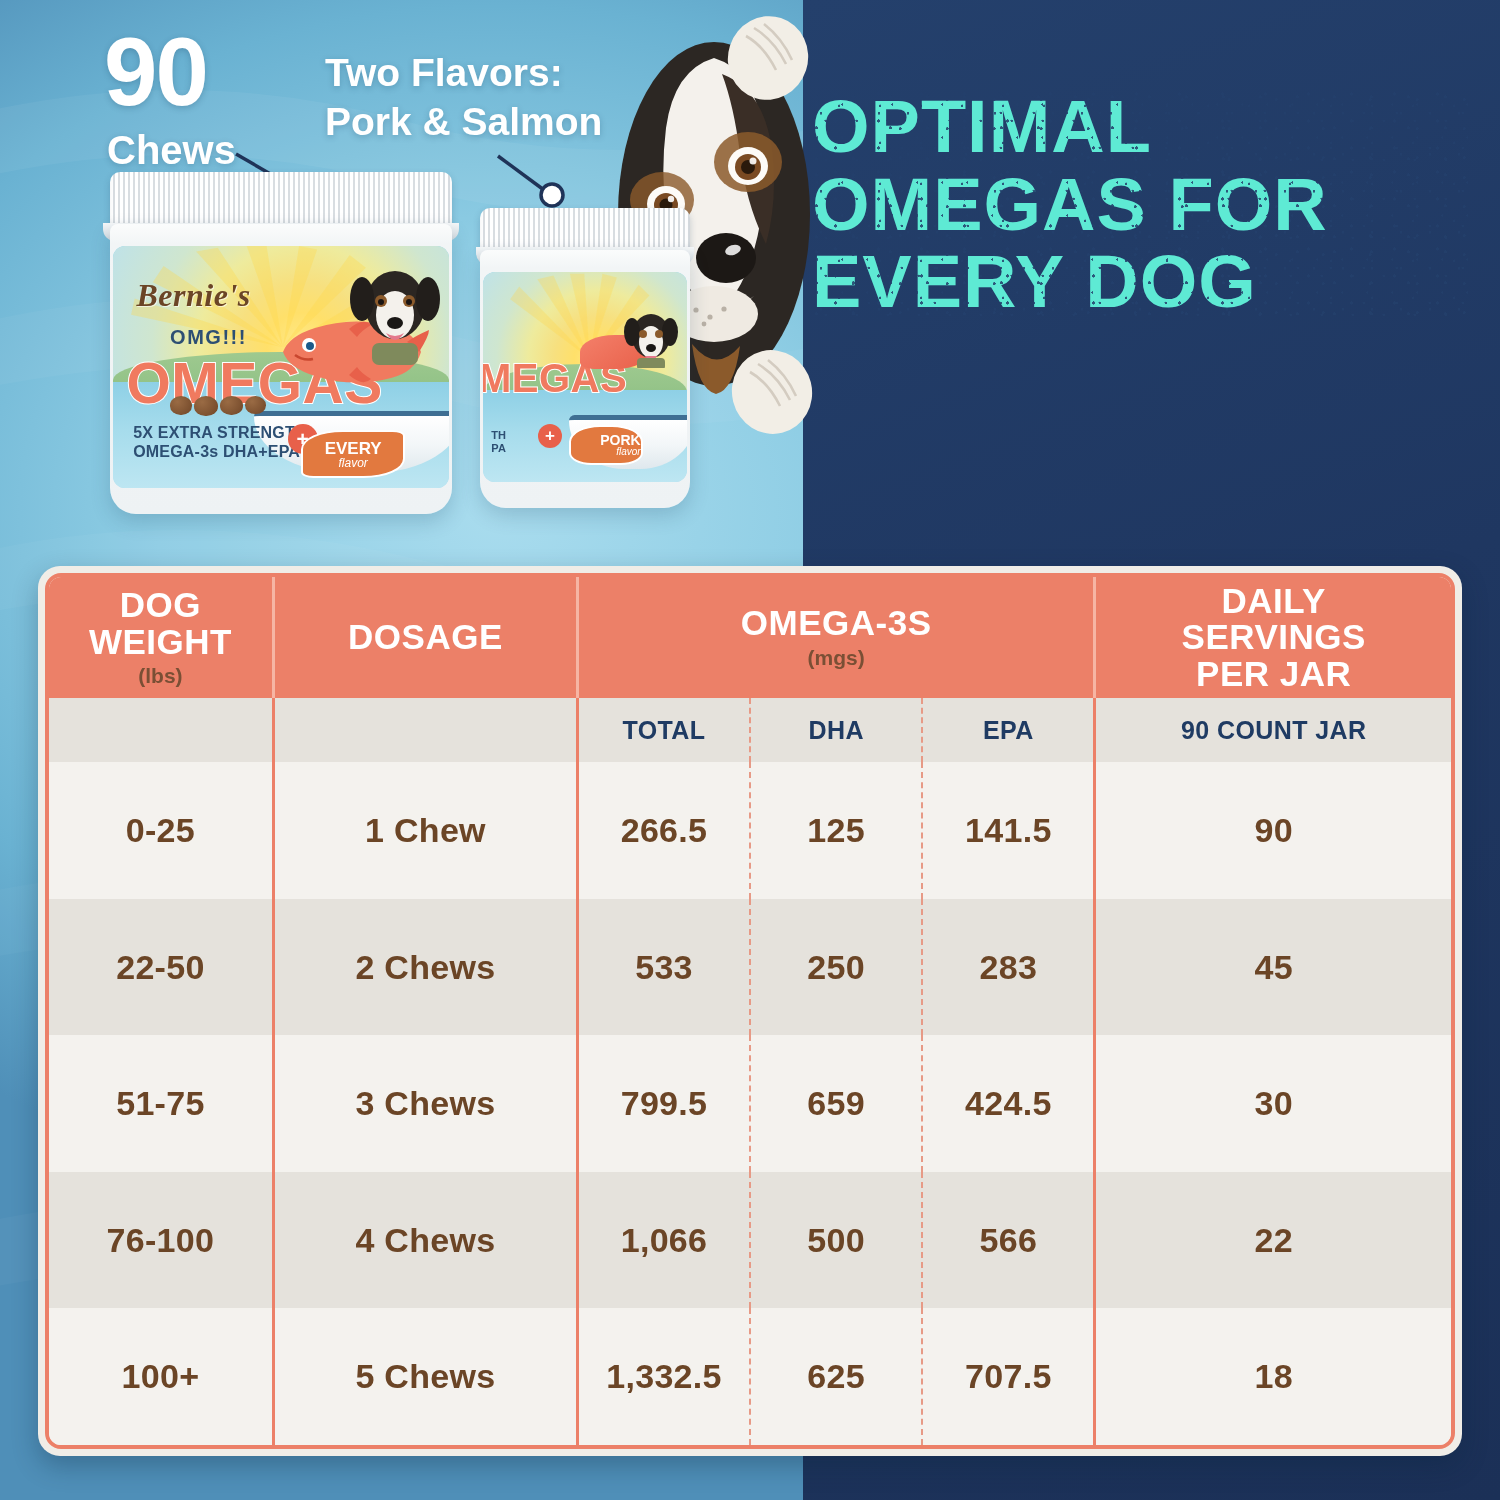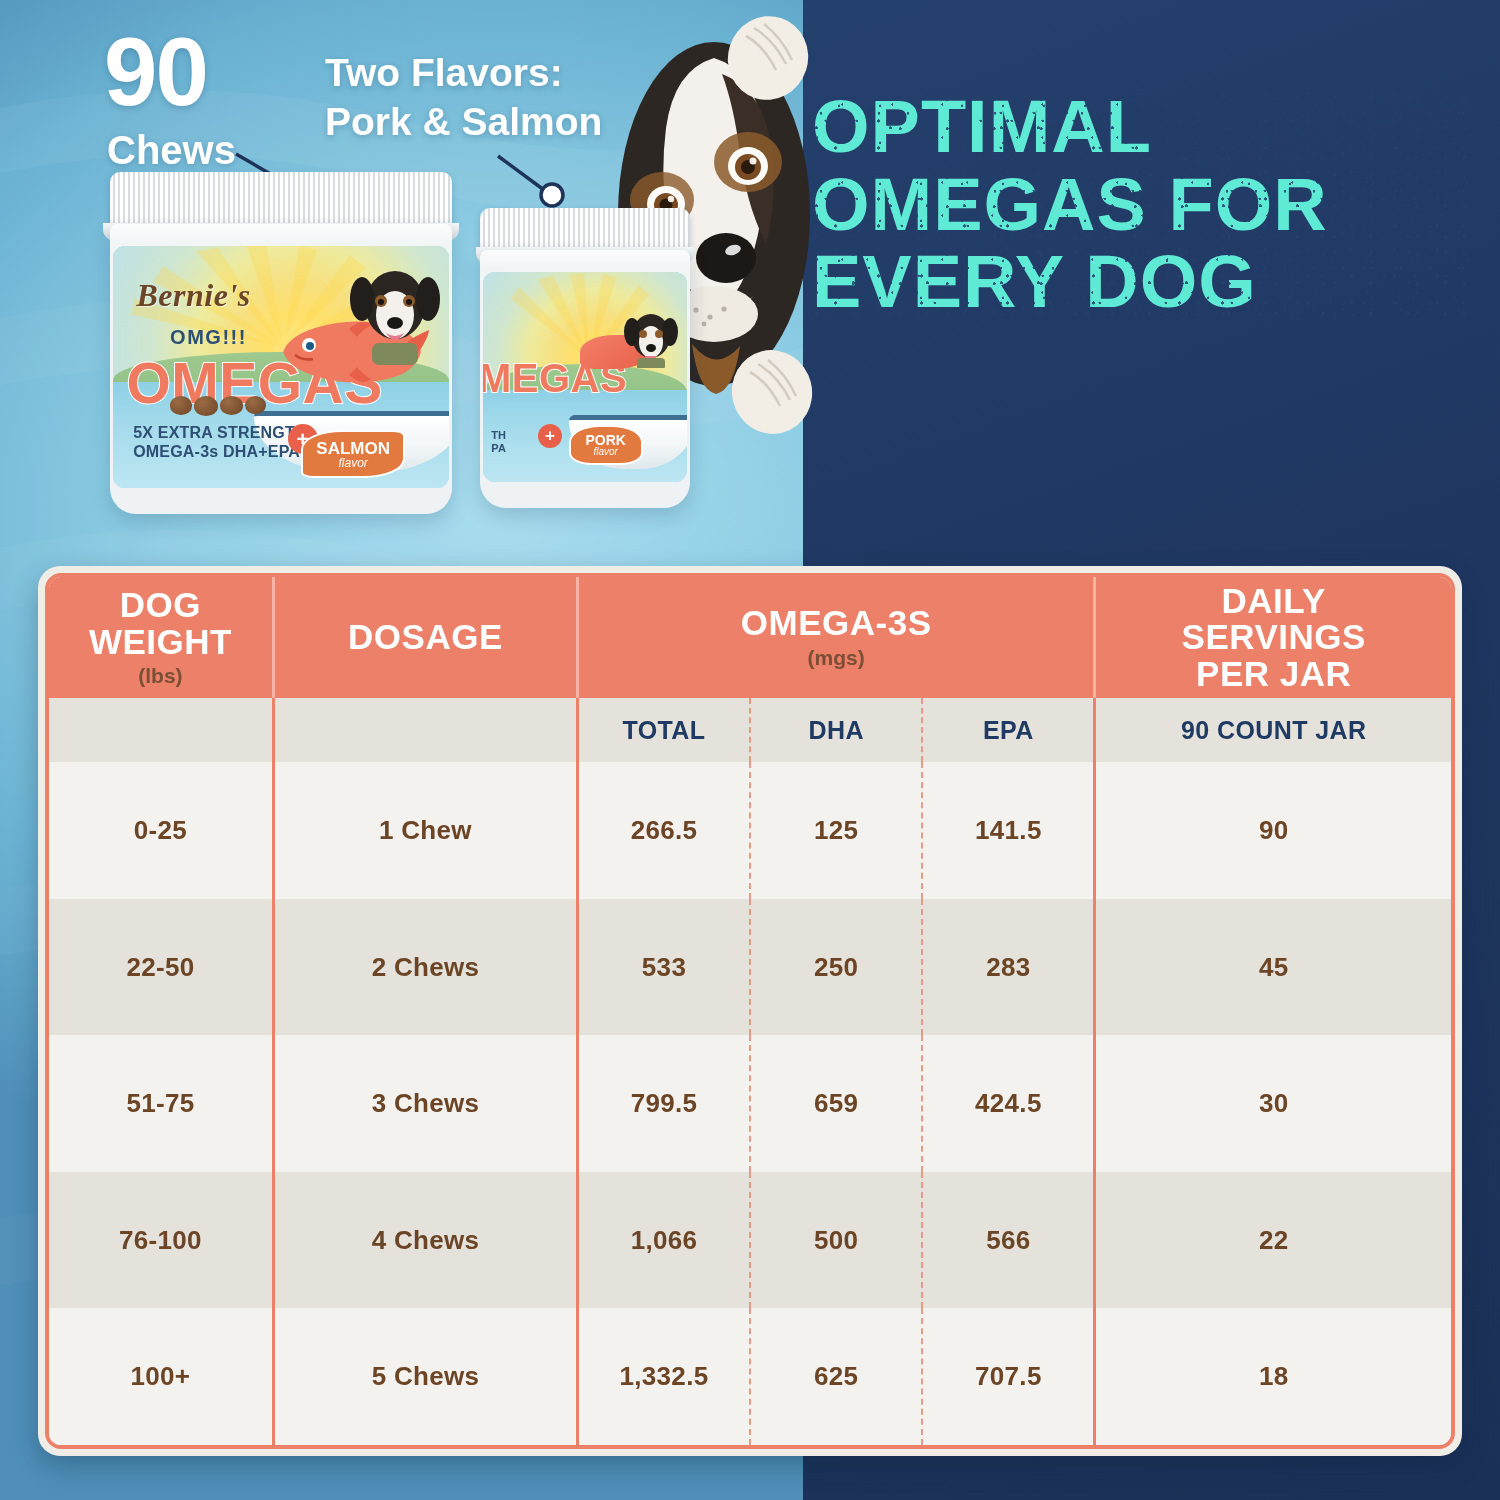--- a/index.html
+++ b/index.html
@@ -104,21 +104,21 @@
     position:absolute; left:6%; bottom:11%; font-weight:bold; color:#2d4f73;
     line-height:1.17; letter-spacing:.2px;
   }
   .flavor-badge {
     position:absolute; font-weight:bold; color:#fff; text-align:center;
     background:#e2793f; border:2px solid #fff; line-height:1;
     display:flex; flex-direction:column; align-items:center; justify-content:center;
   }
   .flavor-badge span.sub { font-weight:normal; font-style:italic; }
   .fb-salmon { border-radius:40% 12% 40% 12%; }
-  .fb-pork   { border-radius:42% 42% 30% 30%; }
+  .fb-pork   { border-radius:42% 42% 30% 30%;align-items:flex-end; }
   .plus-badge {
     position:absolute; border-radius:50%; background:#e8604a; color:#fff;
     display:flex; align-items:center; justify-content:center; font-weight:bold;
   }
   .fish {
     position:absolute; border-radius:50% 20% 50% 20%;
     background:linear-gradient(145deg,#f4806a,#e8604a);
   }
   .dog-sm { position:absolute; }
 
@@ -169,21 +169,21 @@
 
   td.sub {
     background:#e5e2dc; color:#1f3b63; font-weight:bold; font-size:25px;
     text-align:center; letter-spacing:.4px; height:64px;
   }
   td.sub.solid-r { border-right:3px solid #ec8068; }
   td.sub.dash-r  { border-right:2px dashed #e79a86; }
   td.sub.blank   { }
 
   td.cell {
-    text-align:center; font-size:26px; font-weight:bold; color:#6b4526;
+    text-align:center; font-size:34px; font-weight:bold; color:#6b4526;
     height:130px; letter-spacing:.3px;
   }
   td.cell.solid-r { border-right:3px solid #ec8068; }
   td.cell.dash-r  { border-right:2px dashed #e79a86; }
   tr.r-odd  td { background:#f4f2ee; }
   tr.r-even td { background:#e5e2dc; }
 </style>
 </head>
 <body>
 
@@ -315,21 +315,21 @@
         <ellipse cx="33" cy="40" rx="6" ry="6" fill="#8b5a2b"></ellipse>
         <ellipse cx="61" cy="40" rx="6" ry="6" fill="#8b5a2b"></ellipse>
         <circle cx="33" cy="41" r="3" fill="#1a1412"></circle>
           <circle cx="61" cy="41" r="3" fill="#1a1412"></circle>
         <ellipse cx="47" cy="62" rx="8" ry="6" fill="#1a1715"></ellipse>
         <path d="M38 72 q9 14 18 0 q-9 6 -18 0 Z" fill="#e4798c"></path>
         <rect x="24" y="82" width="46" height="22" rx="7" fill="#7f8a5c"></rect>
       </svg>
 
       <div class="flavor-badge fb-salmon" style="left:56%; bottom:4%; width:104px; height:48px; font-size:17px;">
-        <span>SALMON</span>
+        <span>EVERY</span>
         <span class="sub" style="font-size:12px;">flavor</span>
       </div>
     </div>
   </div>
 </div>
 
 <svg class="peek-dog" viewBox="0 0 230 430">
   <ellipse cx="118" cy="200" rx="96" ry="172" fill="#2c2723"></ellipse>
   <path d="M118 44 q40 12 48 70 8 66 -8 122 -14 50 -40 62 -26 -12 -40 -62 -16 -56 -8 -122 8 -58 48 -70 Z" fill="#f4f1ec"></path>
   <path d="M126 60 q42 16 50 76 6 50 -6 94 -20 -40 -26 -90 -6 -48 -18 -80 Z" fill="#3a2e26"></path>

